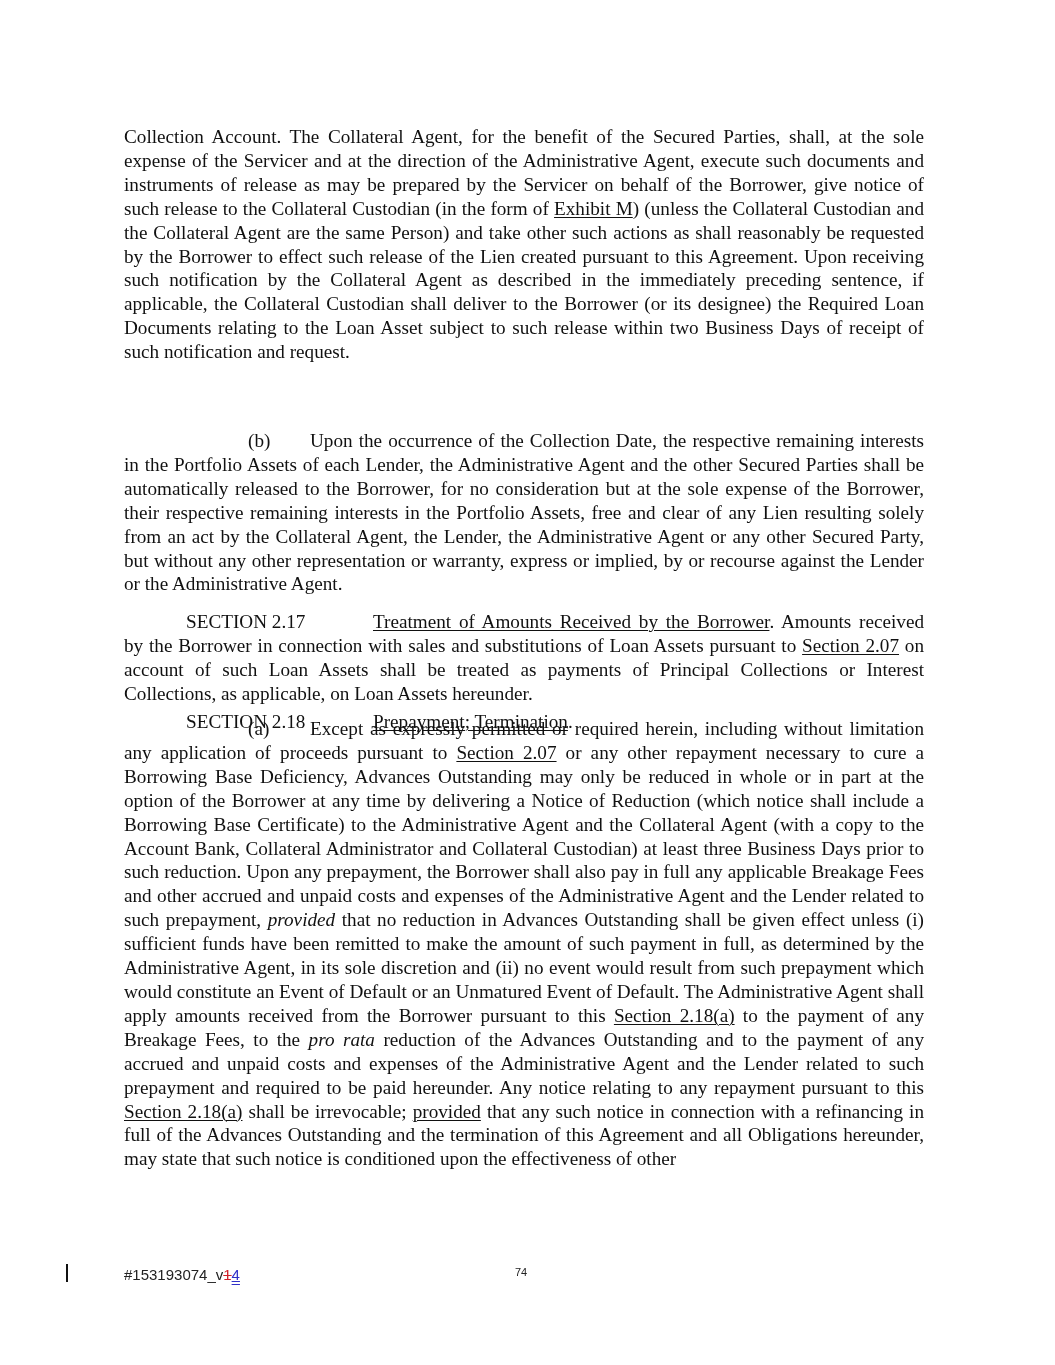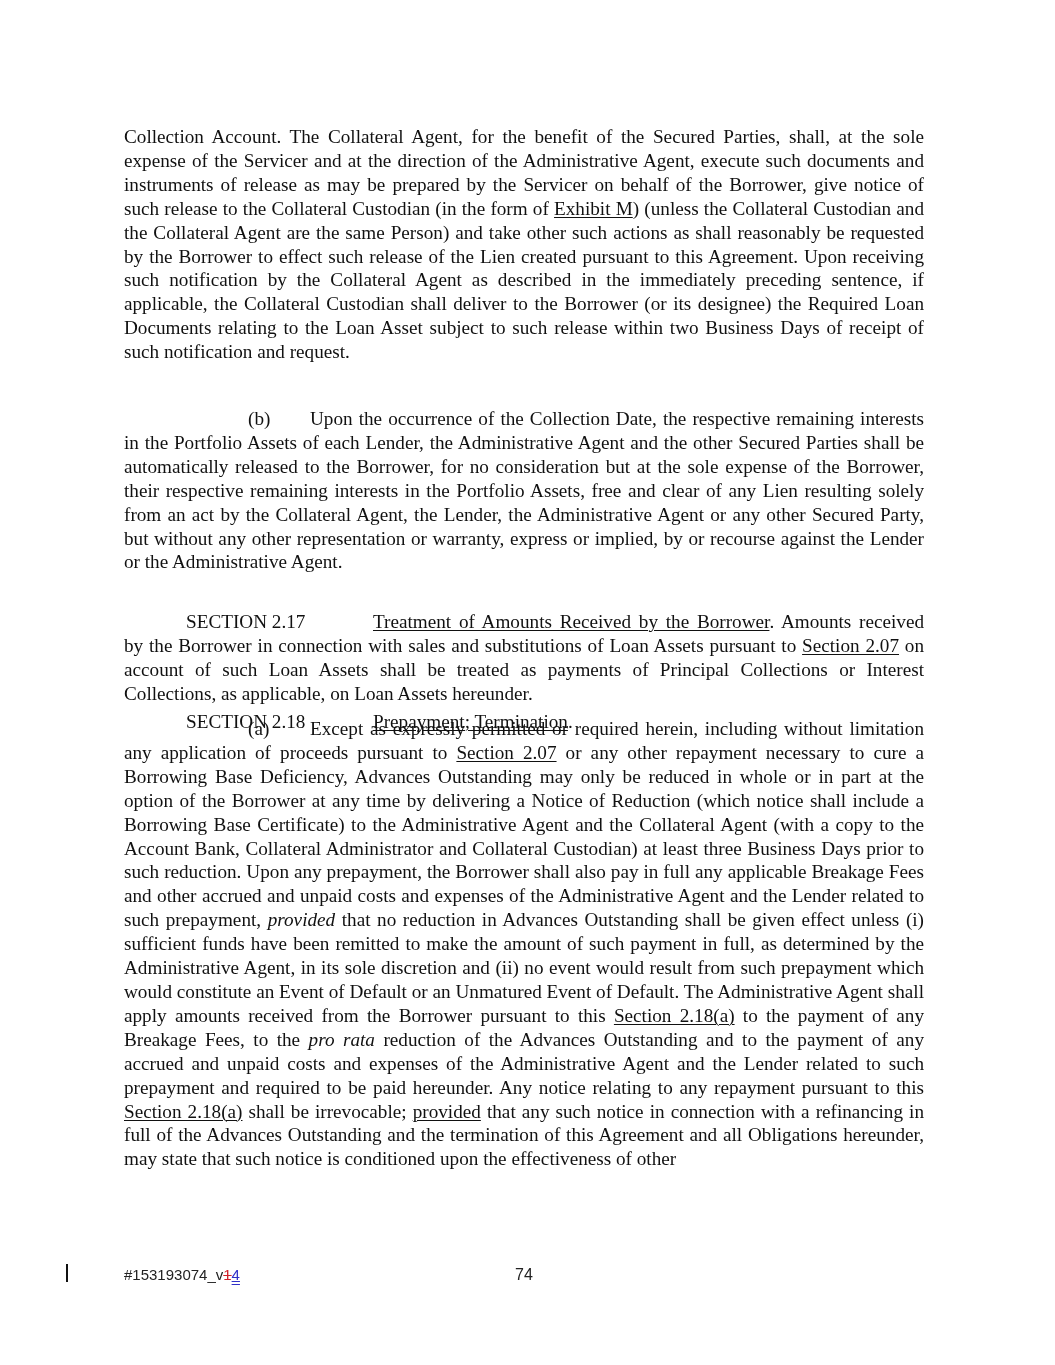--- a/index.html
+++ b/index.html
@@ -18,34 +18,34 @@
   .sec-head { padding-left: 62px; }
   .sec-num { display: inline-block; width: 187px; }
   .footer-id {
     position: absolute; left: 124px; top: 1266px;
     font-family: "Liberation Sans", sans-serif; font-size: 15px; color: #222222;
   }
   .rev-del { color: #d0202a; text-decoration: line-through; }
   .rev-ins { color: #3030c8; text-decoration: underline; text-decoration-style: double; }
   .footer-page {
     position: absolute; left: 515px; top: 1266px;
-    font-family: "Liberation Sans", sans-serif; font-size: 16px; color: #222222;
+    font-family: "Liberation Sans", sans-serif; font-size: 11px; color: #222222;
   }
   .change-bar { position: absolute; left: 66px; top: 1264px; width: 2px; height: 18px; background: #111111; }
 </style>
 </head>
 <body>
 
 <div class="page">
 
   <div class="body-text" style="top:125px;">
     <p><span>Collection Account.  The Collateral Agent, for the benefit of the Secured Parties, shall, at the sole expense of the Servicer and at the direction of the Administrative Agent, execute such documents and instruments of release as may be prepared by the Servicer on behalf of the Borrower, give notice of such release to the Collateral Custodian (in the form of </span><span class="u">Exhibit M</span><span>) (unless the Collateral Custodian and the Collateral Agent are the same Person) and take other such actions as shall reasonably be requested by the Borrower to effect such release of the Lien created pursuant to this Agreement.  Upon receiving such notification by the Collateral Agent as described in the immediately preceding sentence, if applicable, the Collateral Custodian shall deliver to the Borrower (or its designee) the Required Loan Documents relating to the Loan Asset subject to such release within two Business Days of receipt of such notification and request.</span></p>
   </div>
 
-  <div class="body-text" style="top:407px;">
+  <div class="body-text" style="top:429px;">
     <p class="indent-sub"><span class="tab-sub">(b)</span><span>Upon the occurrence of the Collection Date, the respective remaining interests in the Portfolio Assets of each Lender, the Administrative Agent and the other Secured Parties shall be automatically released to the Borrower, for no consideration but at the sole expense of the Borrower, their respective remaining interests in the Portfolio Assets, free and clear of any Lien resulting solely from an act by the Collateral Agent, the Lender, the Administrative Agent or any other Secured Party, but without any other representation or warranty, express or implied, by or recourse against the Lender or the Administrative Agent.</span></p>
   </div>
 
   <div class="body-text" style="top:594px;margin-top:16px;">
     <p><span class="sec-head"><span class="sec-num">SECTION 2.17</span></span><span class="u">Treatment of Amounts Received by the Borrower</span><span>.  Amounts received by the Borrower in connection with sales and substitutions of Loan Assets pursuant to </span><span class="u">Section 2.07</span><span> on account of such Loan Assets shall be treated as payments of Principal Collections or Interest Collections, as applicable, on Loan Assets hereunder.</span></p>
   </div>
 
   <div class="body-text" style="top:710px;">
     <p><span class="sec-head"><span class="sec-num">SECTION 2.18</span></span><span class="u">Prepayment; Termination</span><span>.</span></p>
   </div>

